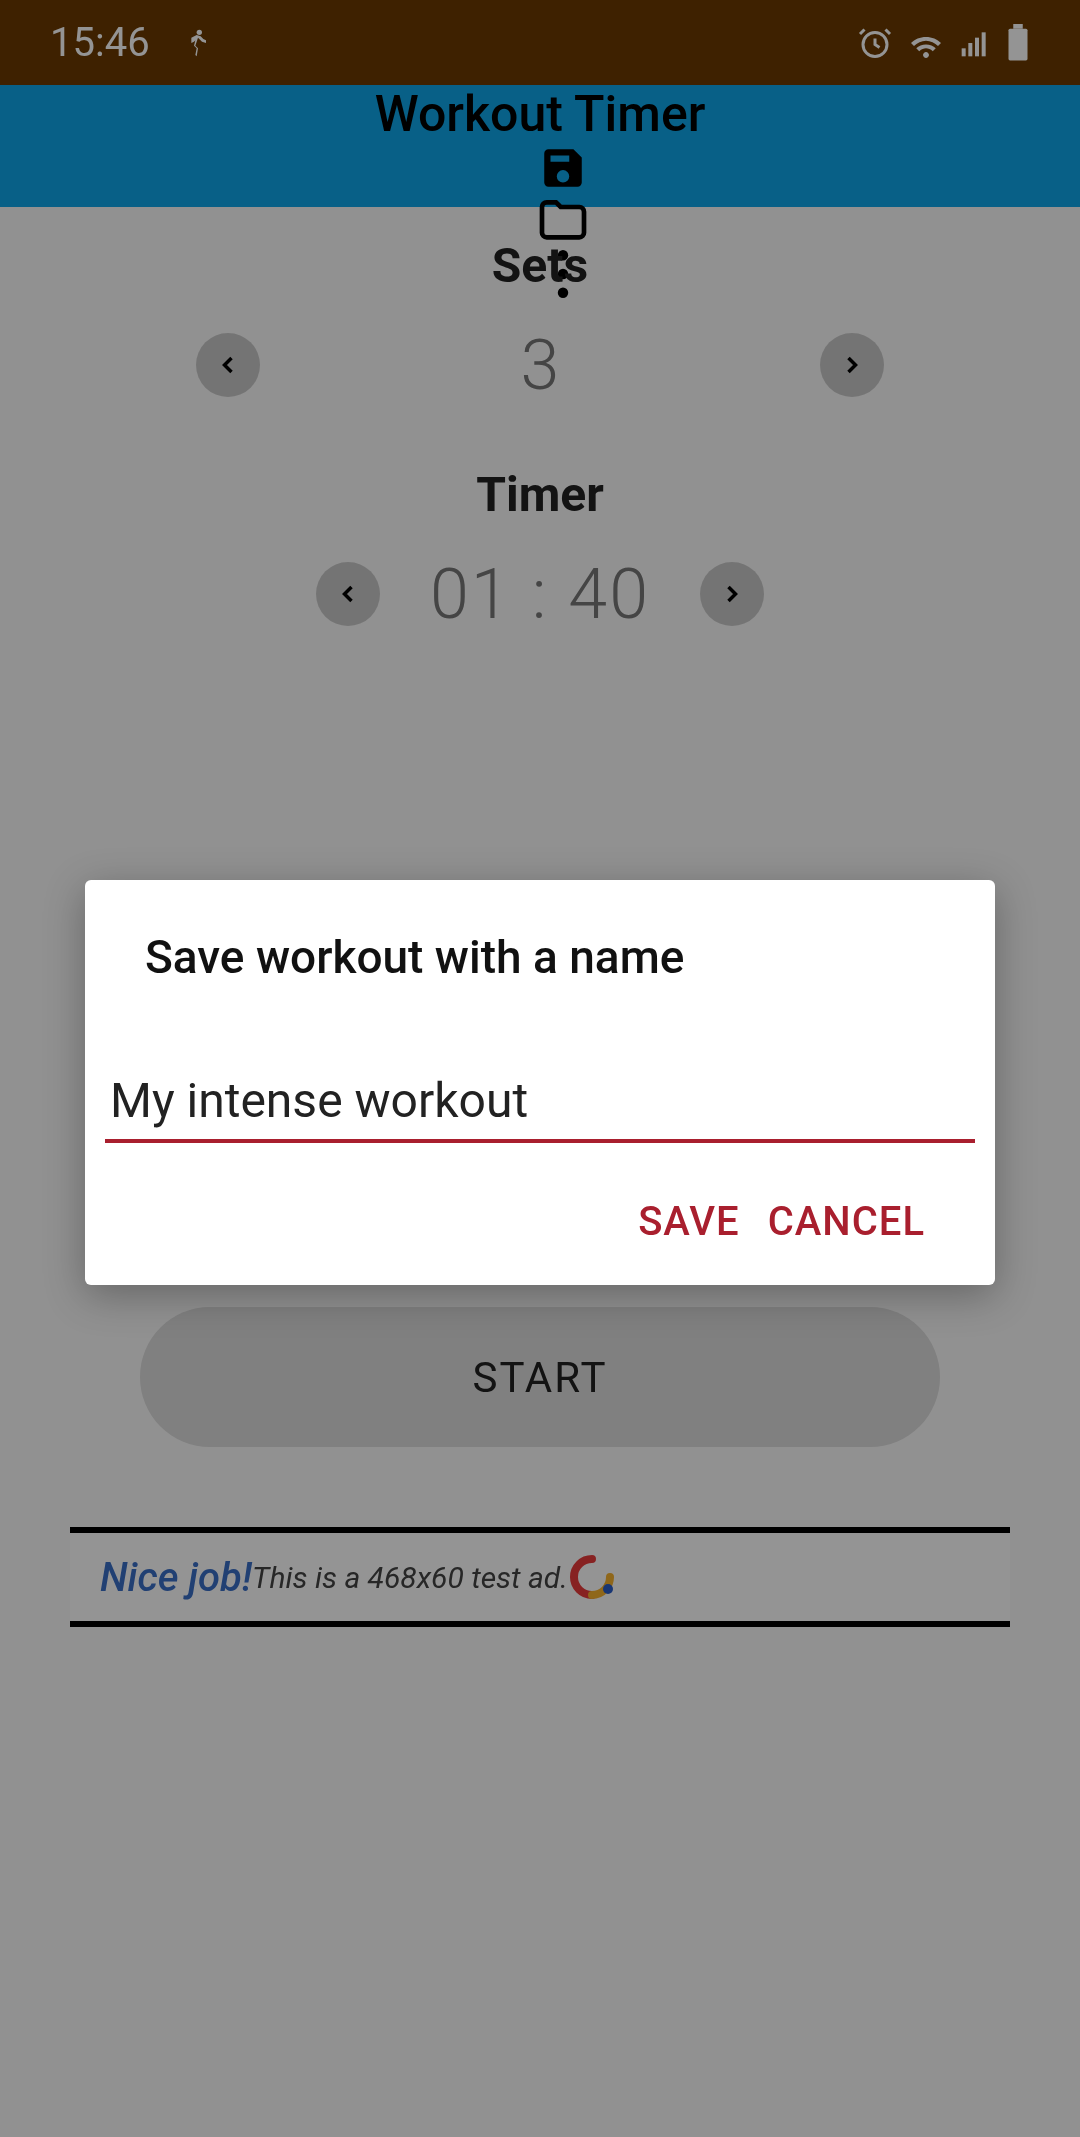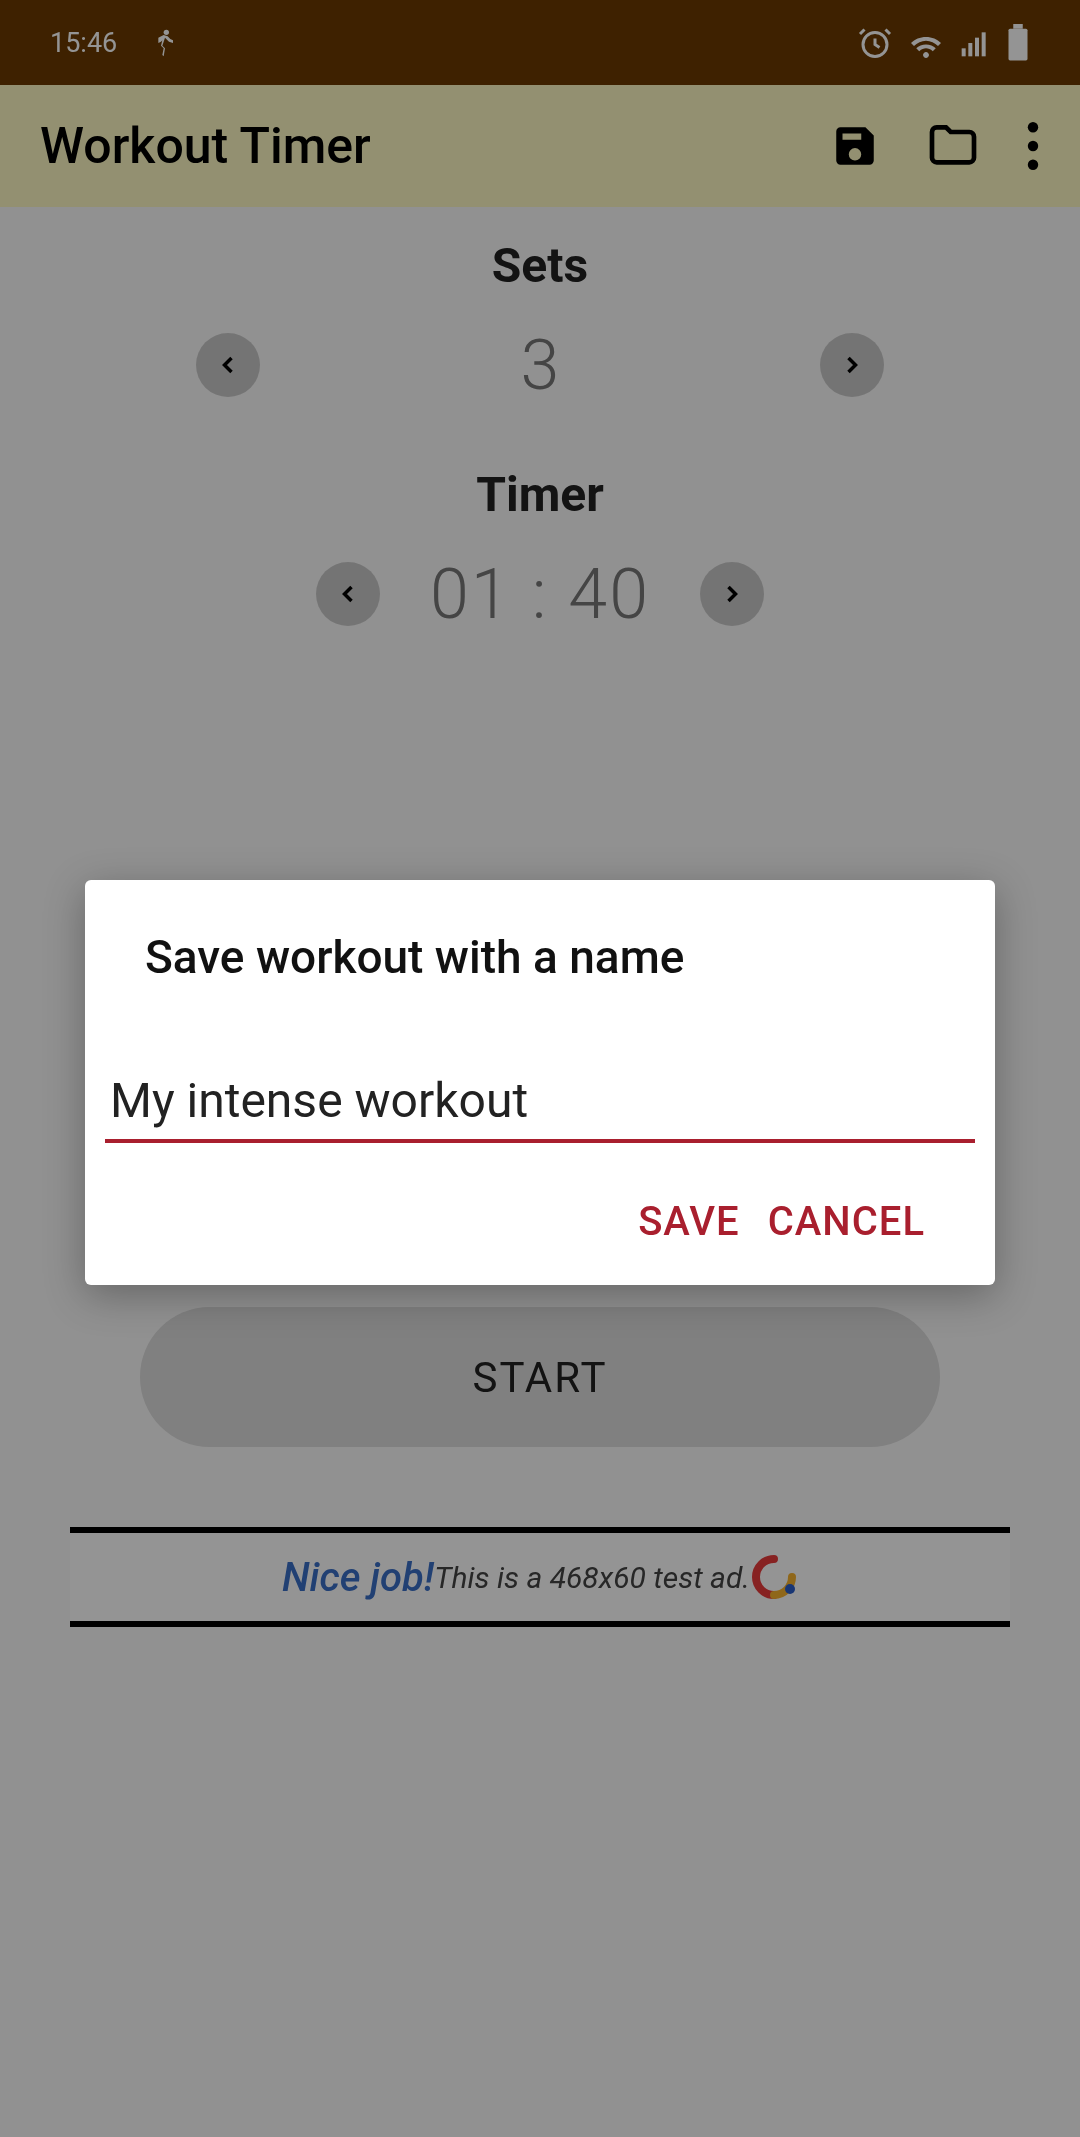--- a/index.html
+++ b/index.html
@@ -20,39 +20,40 @@
       background: #6b3a00;
       display: flex;
       justify-content: space-between;
       align-items: center;
       padding: 0 50px;
       color: #fff;
     }
     .status-left {
       display: flex;
       align-items: center;
-      font-size: 27px;
+      font-size: 40px;
       gap: 32px;
     }
     .status-right {
       display: flex;
       align-items: center;
       gap: 15px;
     }
     .status-icon {
       display: inline-flex;
       align-items: center;
     }
     .app-bar {
       height: 122px;
-      background: #fef9c3;
+      background: #0ea5e9;
       display: flex;
       align-items: center;
       padding: 0 40px;
       color: #000;
+      flex-direction: column;
     }
     .app-title {
       font-size: 50px;
       font-weight: 500;
       flex: 1;
     }
     .app-bar .icon-btn {
       margin-left: 45px;
       display: inline-flex;
     }
@@ -122,21 +123,21 @@
     .ad-banner {
       width: 940px;
       margin: 80px auto 0 auto;
       background: #fff;
       border-top: 6px solid #000;
       border-bottom: 6px solid #000;
       height: 100px;
       display: flex;
       align-items: center;
       padding: 0 30px;
-      justify-content: center;
+      justify-content: flex-start;
     }
     .ad-left {
       color: #3a6fc7;
       font-size: 40px;
       font-style: italic;
       font-weight: 500;
     }
     .ad-center {
       color: #444;
       font-size: 30px;

